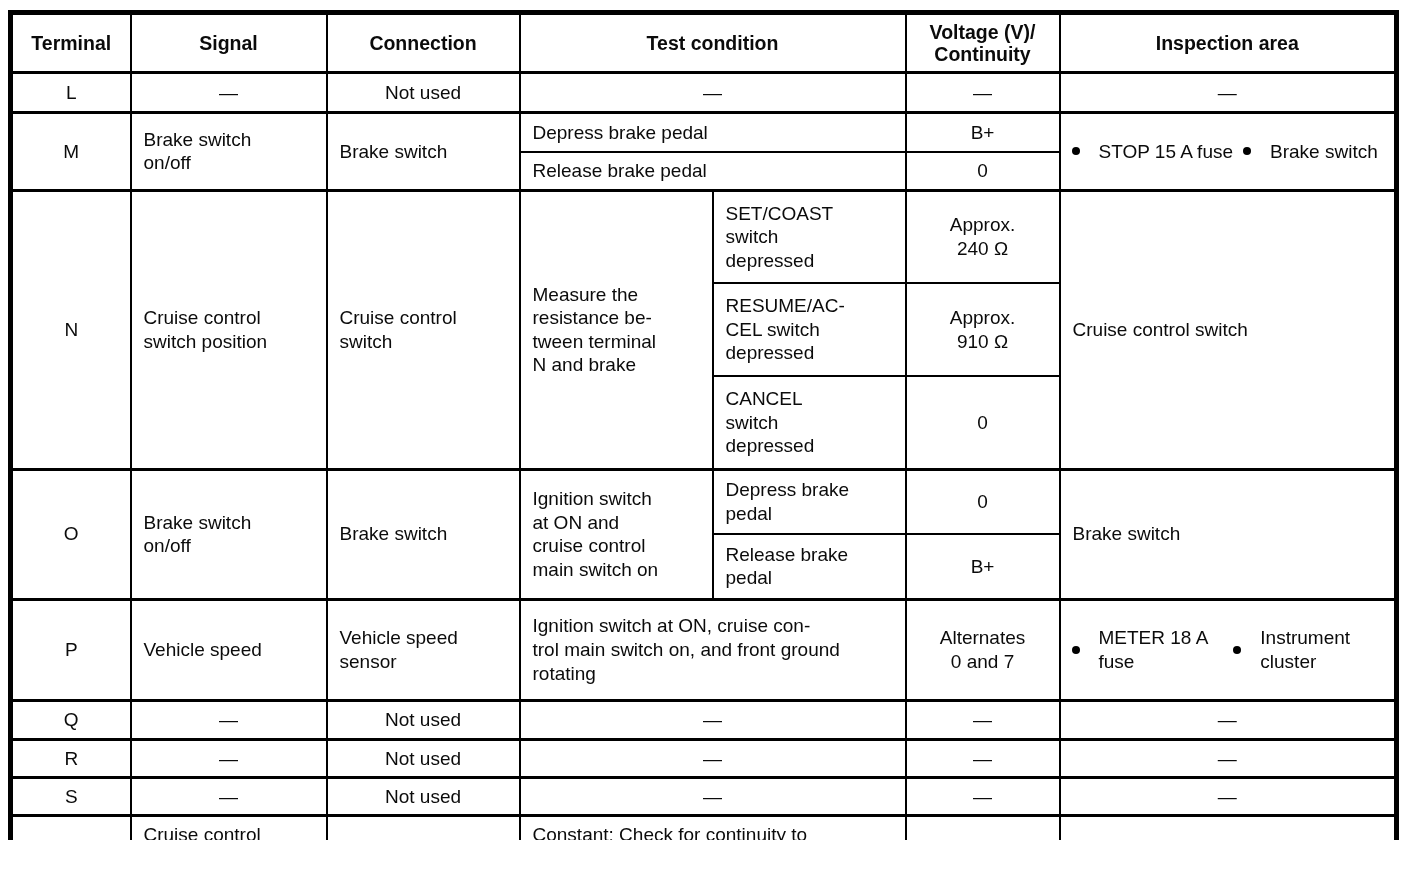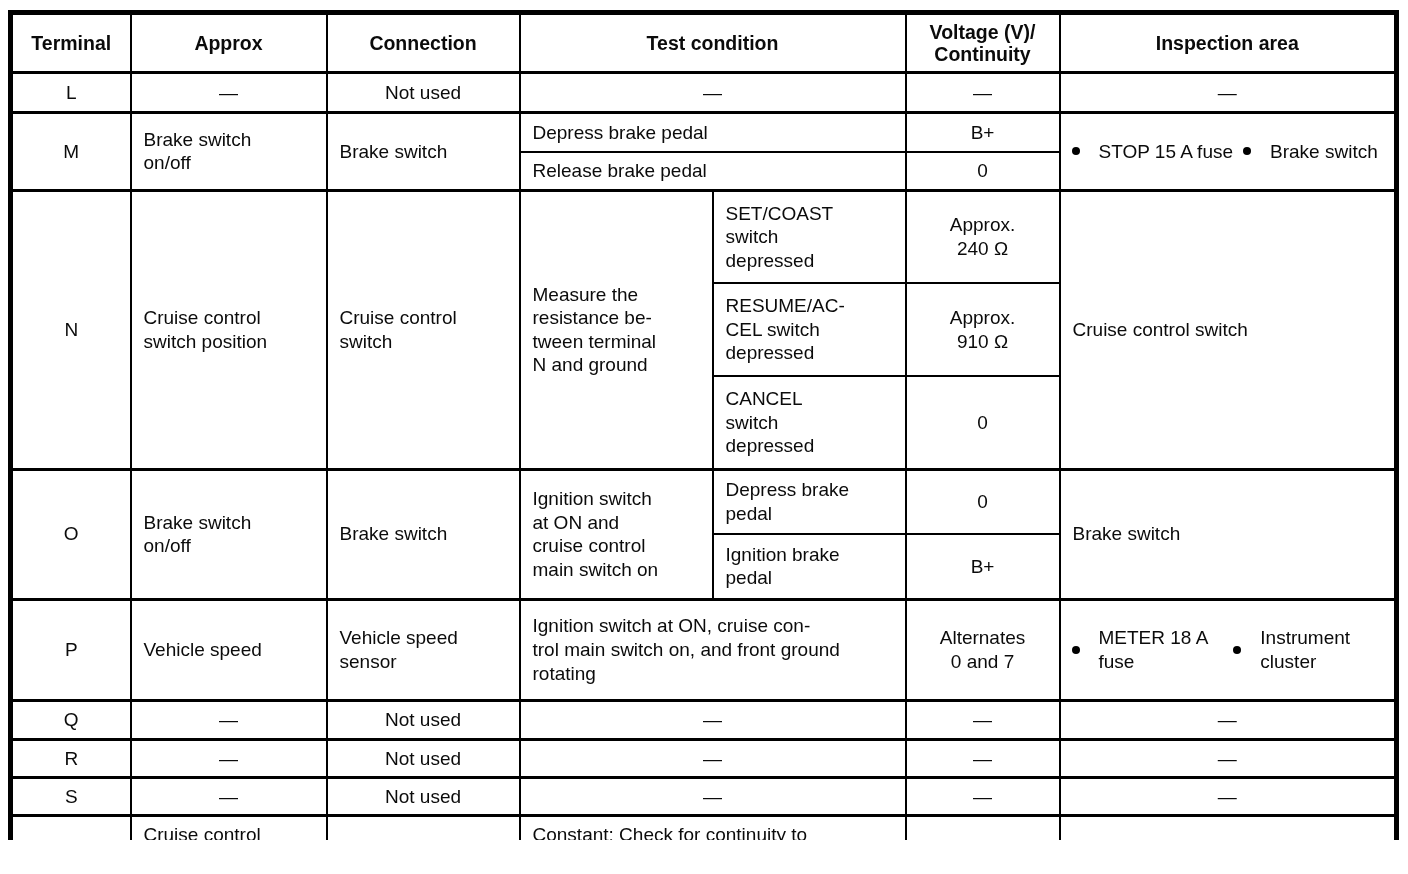--- a/index.html
+++ b/index.html
@@ -74,21 +74,21 @@
       <col style="width:193px">
       <col style="width:193px">
       <col style="width:193px">
       <col style="width:154px">
       <col style="width:337px">
     </colgroup>
 
     <tbody>
         <tr style="height:60px">
       <th>Terminal</th>
-      <th>Approx</th>
+      <th>Signal</th>
       <th>Connection</th>
       <th colspan="2">Test condition</th>
       <th>Voltage (V)/
 Continuity</th>
       <th>Inspection area</th>
     </tr>
 
     <tr class="major" style="height:40px">
       <td class="center">L</td>
       <td class="center">—</td>
@@ -125,21 +125,21 @@
 
     <tr class="major" style="height:93px">
       <td class="center" rowspan="3">N</td>
       <td class="left" rowspan="3">Cruise control
 switch position</td>
       <td class="left" rowspan="3">Cruise control
 switch</td>
       <td class="left" rowspan="3">Measure the
 resistance be-
 tween terminal
-N and ground</td>
+N and brake</td>
       <td class="left">SET/COAST
 switch
 depressed</td>
       <td class="center">Approx.
 240 Ω</td>
       <td class="left" rowspan="3">Cruise control switch</td>
     </tr>
     <tr style="height:93px">
       <td class="left">RESUME/AC-
 CEL switch
@@ -162,21 +162,21 @@
       <td class="left" rowspan="2">Ignition switch
 at ON and
 cruise control
 main switch on</td>
       <td class="left">Depress brake
 pedal</td>
       <td class="center">0</td>
       <td class="left" rowspan="2">Brake switch</td>
     </tr>
     <tr style="height:65px">
-      <td class="left">Ignition brake
+      <td class="left">Release brake
 pedal</td>
       <td class="center">B+</td>
     </tr>
 
     <tr class="major" style="height:92px">
       <td class="center">P</td>
       <td class="left">Vehicle speed</td>
       <td class="left">Vehicle speed
 sensor</td>
       <td class="left" colspan="2">Ignition switch at ON, cruise con-

